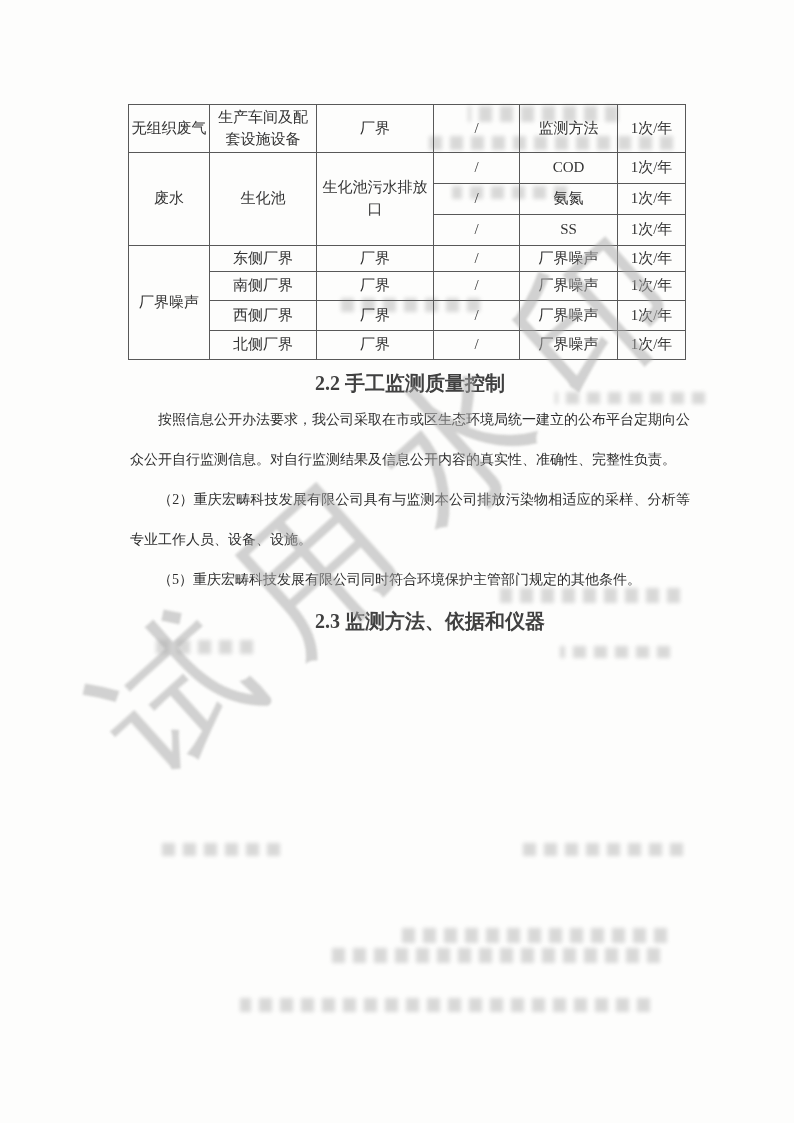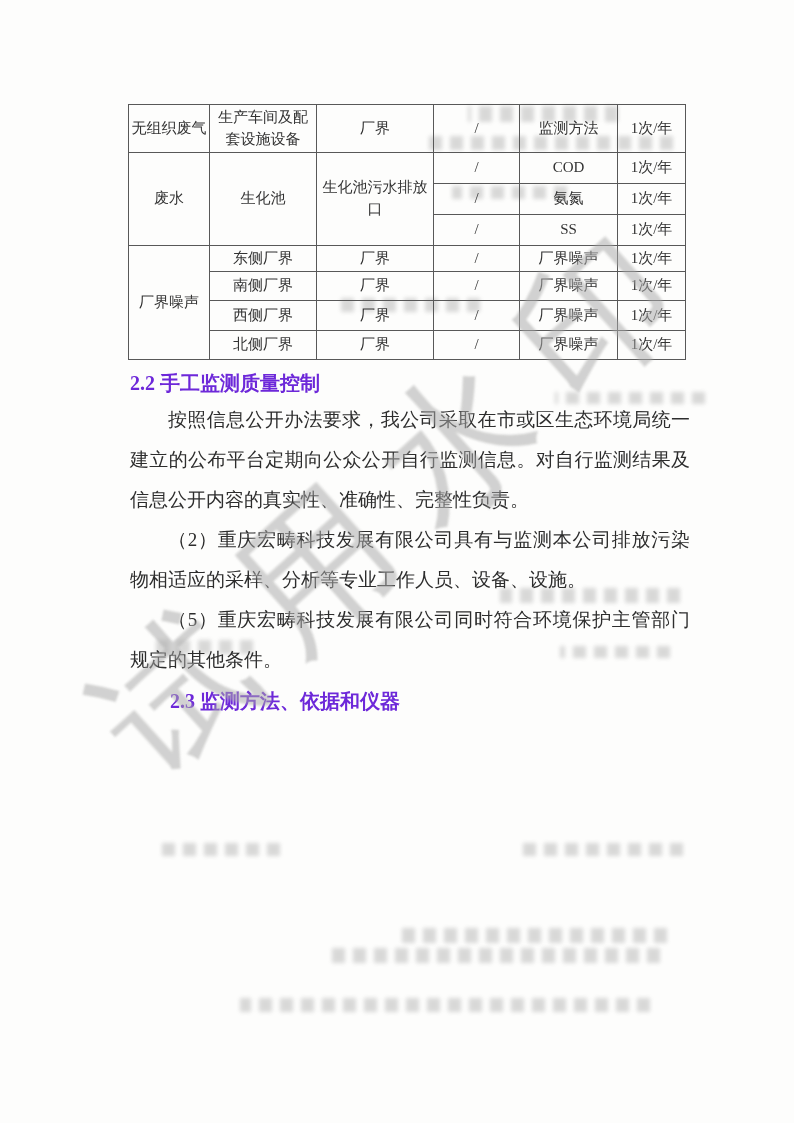--- a/index.html
+++ b/index.html
@@ -26,25 +26,25 @@
     padding:0 1px;color:#333;
     overflow:hidden;word-break:break-all;
   }
 
   
   .content{
     position:absolute;left:130px;top:362px;width:560px;z-index:2;
   }
   .heading{
     font-weight:bold;font-size:20px;line-height:30px;
-    margin:6px 0 2px 0;color:#6d28d9;
+    margin:6px 0 2px 0;color:#404040;text-align:center;
   }
   .heading.indent{ text-indent:2em; }
   .para{
-    font-size:19px;line-height:40px;
+    font-size:14px;line-height:40px;
     text-align:justify;text-indent:2em;
     color:#2d2d2d;
   }
 
   
   .watermark{
     position:absolute;left:30px;top:405px;width:720px;
     text-align:center;white-space:nowrap;
     font-size:150px;letter-spacing:38px;
     color:rgba(168,168,168,0.52);

